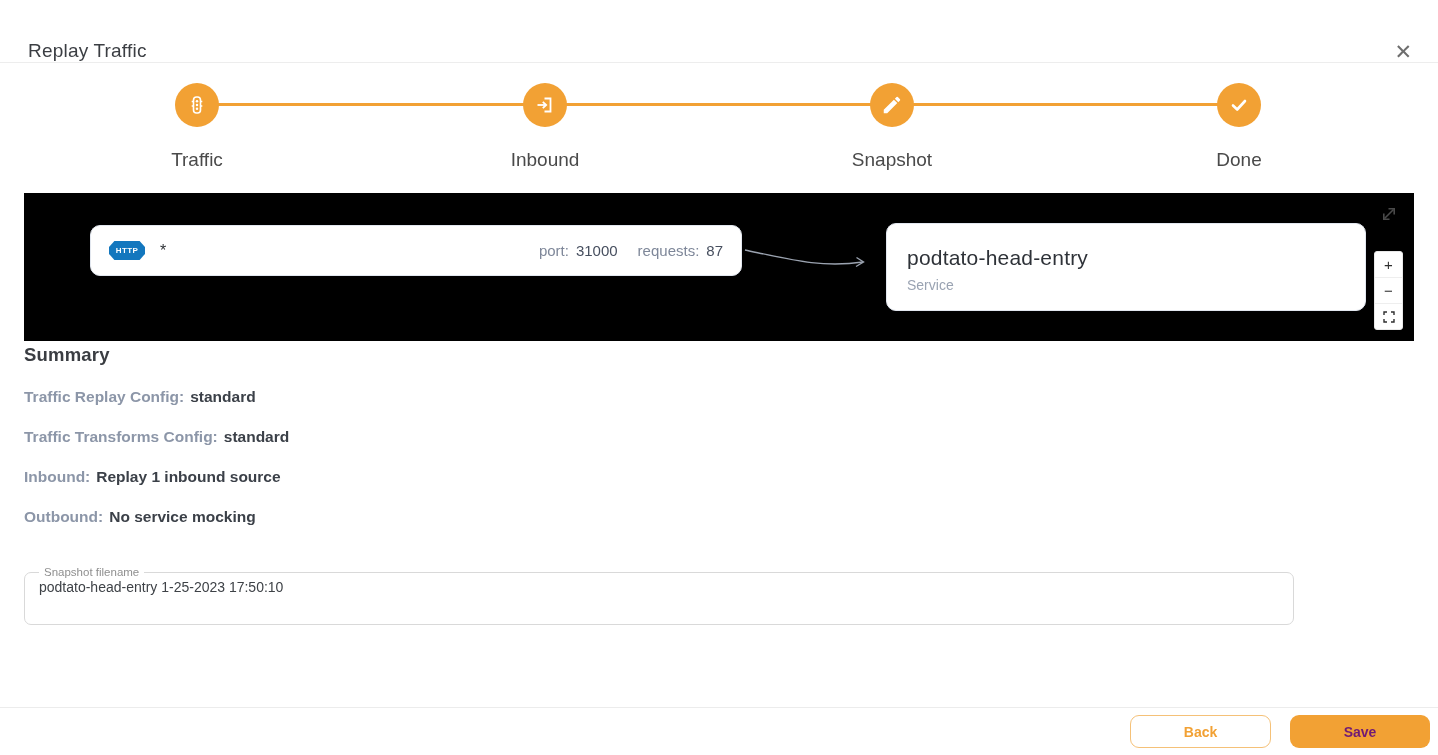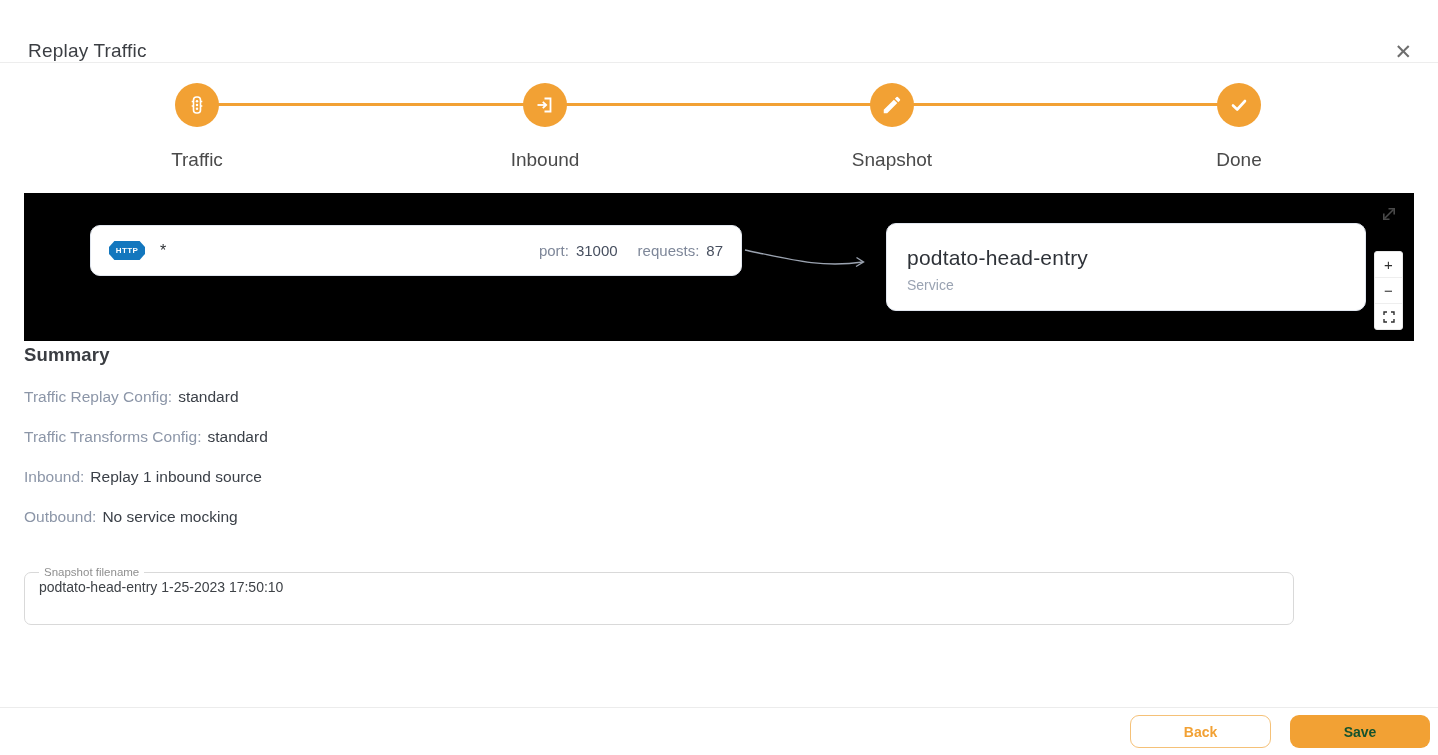--- a/index.html
+++ b/index.html
@@ -58,42 +58,42 @@
     border:1px solid #E8E8E8;border-radius:3px;box-shadow:0 1px 2px rgba(0,0,0,.06);
   }
   .zoom-btn{
     height:25px;display:flex;align-items:center;justify-content:center;
     font-size:15px;color:#2f2f2f;cursor:pointer;border-bottom:1px solid #eee;
   }
   .zoom-btn:last-child{border-bottom:none;}
   
   .summary{position:absolute;left:24px;top:344px;}
   .summary-heading{font-size:18.5px;font-weight:600;color:#3A3D42;letter-spacing:.2px;}
-  .summary-row{margin-top:22px;font-size:15.5px;}
+  .summary-row{margin-top:22px;font-size:15.5px;font-weight:bold;}
   .summary-label{color:#8C96A8;}
   .summary-value{color:#3B4048;margin-left:6px;}
   
   .snapshot-fieldset{
     position:absolute;left:24px;top:566px;width:1270px;height:59px;
     border:1px solid #D9D9D9;border-radius:7px;margin:0;padding:0 12px;box-sizing:border-box;
   }
   .snapshot-fieldset legend{font-size:11.5px;color:#8F8F8F;padding:0 5px;margin-left:2px;}
   .snapshot-input{
     border:none;outline:none;width:100%;background:transparent;
     font-family:inherit;font-size:14px;color:#3E4247;padding:1px 2px 8px;box-sizing:border-box;
   }
   
   .footer{
     position:absolute;left:0;right:0;bottom:0;height:48px;background:#fff;
     border-top:1px solid #ececec;display:flex;align-items:center;
     justify-content:flex-end;gap:19px;padding-right:8px;box-sizing:border-box;
   }
   .btn{height:33px;border-radius:9px;font-family:inherit;font-size:14px;font-weight:700;cursor:pointer;}
   .btn-back{width:141px;background:#fff;border:1px solid #F5C178;color:#F2A134;}
-  .btn-save{width:140px;background:#F2A134;border:none;color:#14532d;}
+  .btn-save{width:140px;background:#F2A134;border:none;color:#701a75;}
 </style>
 </head>
 <body>
 
 <div class="header">
   <div class="title">Replay Traffic</div>
   <div class="close">✕</div>
 </div>
 
 <div class="stepper">

